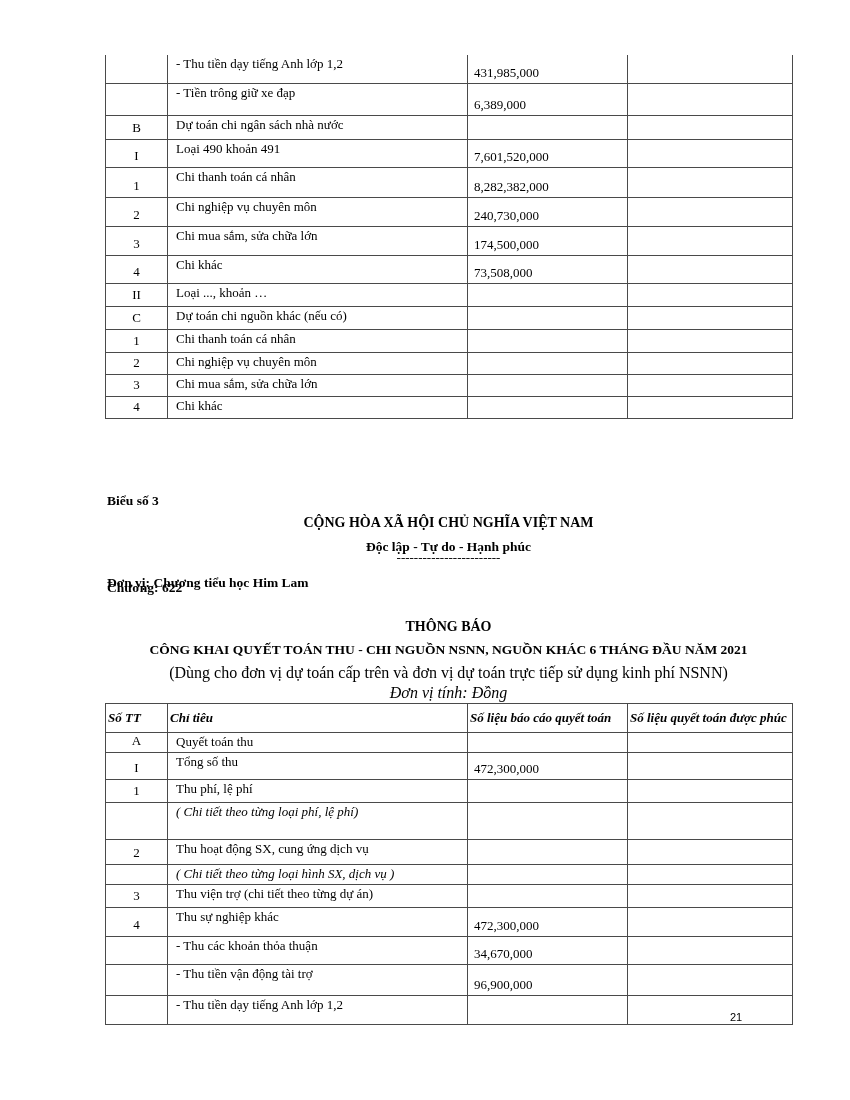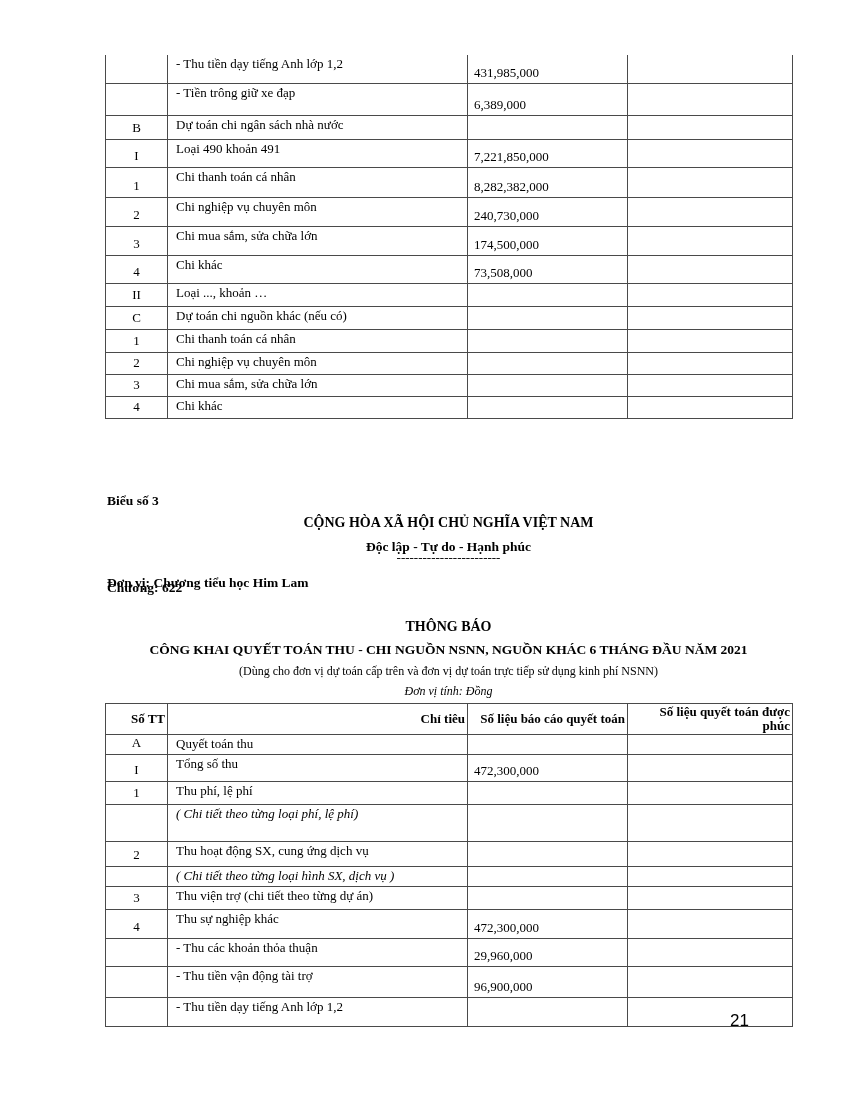--- a/index.html
+++ b/index.html
@@ -11,40 +11,40 @@
     position:absolute; left:105px; width:687px;
     border-collapse:collapse; table-layout:fixed;
   }
   .doc-table td, .doc-table th {
     border:1px solid #4a4a4a; font-size:13px; overflow:hidden;
     font-weight:normal;
   }
   #top-table { top:55px; }
   #top-table tr.first td { border-top:none; }
   #bottom-table { top:703px; }
-  th.hdr { font-weight:bold; text-align:right; vertical-align:middle; line-height:14px; padding:1px 2px; }
+  th.hdr { font-weight:bold; text-align:left; vertical-align:middle; line-height:14px; padding:1px 2px;font-style:italic; }
   td.stt { text-align:center; vertical-align:bottom; padding:0 0 3px 0; }
   td.lbl { vertical-align:top; text-align:left; padding:1px 16px 0 8px; line-height:15px; }
   td.val { vertical-align:bottom; text-align:left; padding:0 0 3px 6px; line-height:14px; }
   td.apv { }
   .b   { font-weight:bold; }
   .ctr { text-align:center; padding-left:2px; }
   .ind { padding-left:10px; }
   .sec { font-weight:bold; padding-left:5px; }
   .ital{ font-style:italic; }
   .vctr{ text-align:center; font-weight:bold; padding-left:0; }
   .abs { position:absolute; }
   .hdrblock { left:105px; width:687px; text-align:center; }
   .t-bold { font-weight:bold; }
   .fs14 { font-size:14px; }
   .fs135{ font-size:13.5px; }
-  .fs13 { font-size:12px; }
+  .fs13 { font-size:16px; }
   .leftlab { left:107px; font-weight:bold; font-size:13.5px; }
   #divider-dashes { letter-spacing:0; line-height:8px; font-size:13px; }
-  #page-number { left:730px; top:1011px; font-family:"Liberation Sans","DejaVu Sans",sans-serif; font-size:17px; }
+  #page-number { left:730px; top:1011px; font-family:"Liberation Sans","DejaVu Sans",sans-serif; font-size:11px; }
 </style>
 </head>
 <body>
 
 <table id="top-table" class="doc-table">
   <colgroup>
       <col style="width:62px">
       <col style="width:300px">
       <col style="width:160px">
       <col style="width:165px">
@@ -64,21 +64,21 @@
   </tr>
   <tr style="height:24px">
     <td class="stt b">B</td>
     <td class="lbl b ctr">Dự toán chi ngân sách nhà nước</td>
     <td class="val"></td>
     <td class="apv"></td>
   </tr>
   <tr style="height:28px">
     <td class="stt b">I</td>
     <td class="lbl sec">Loại 490 khoản 491</td>
-    <td class="val">7,221,850,000</td>
+    <td class="val">7,601,520,000</td>
     <td class="apv"></td>
   </tr>
   <tr style="height:30px">
     <td class="stt">1</td>
     <td class="lbl ind">Chi thanh toán cá nhân</td>
     <td class="val">8,282,382,000</td>
     <td class="apv"></td>
   </tr>
   <tr style="height:29px">
     <td class="stt">2</td>
@@ -206,21 +206,21 @@
   </tr>
   <tr style="height:29px">
     <td class="stt">4</td>
     <td class="lbl">Thu sự nghiệp khác</td>
     <td class="val">472,300,000</td>
     <td class="apv"></td>
   </tr>
   <tr style="height:28px">
     <td class="stt"></td>
     <td class="lbl">- Thu các khoản thỏa thuận</td>
-    <td class="val">29,960,000</td>
+    <td class="val">34,670,000</td>
     <td class="apv"></td>
   </tr>
   <tr style="height:31px">
     <td class="stt"></td>
     <td class="lbl">- Thu tiền vận động tài trợ</td>
     <td class="val">96,900,000</td>
     <td class="apv"></td>
   </tr>
   <tr style="height:29px">
     <td class="stt"></td>

